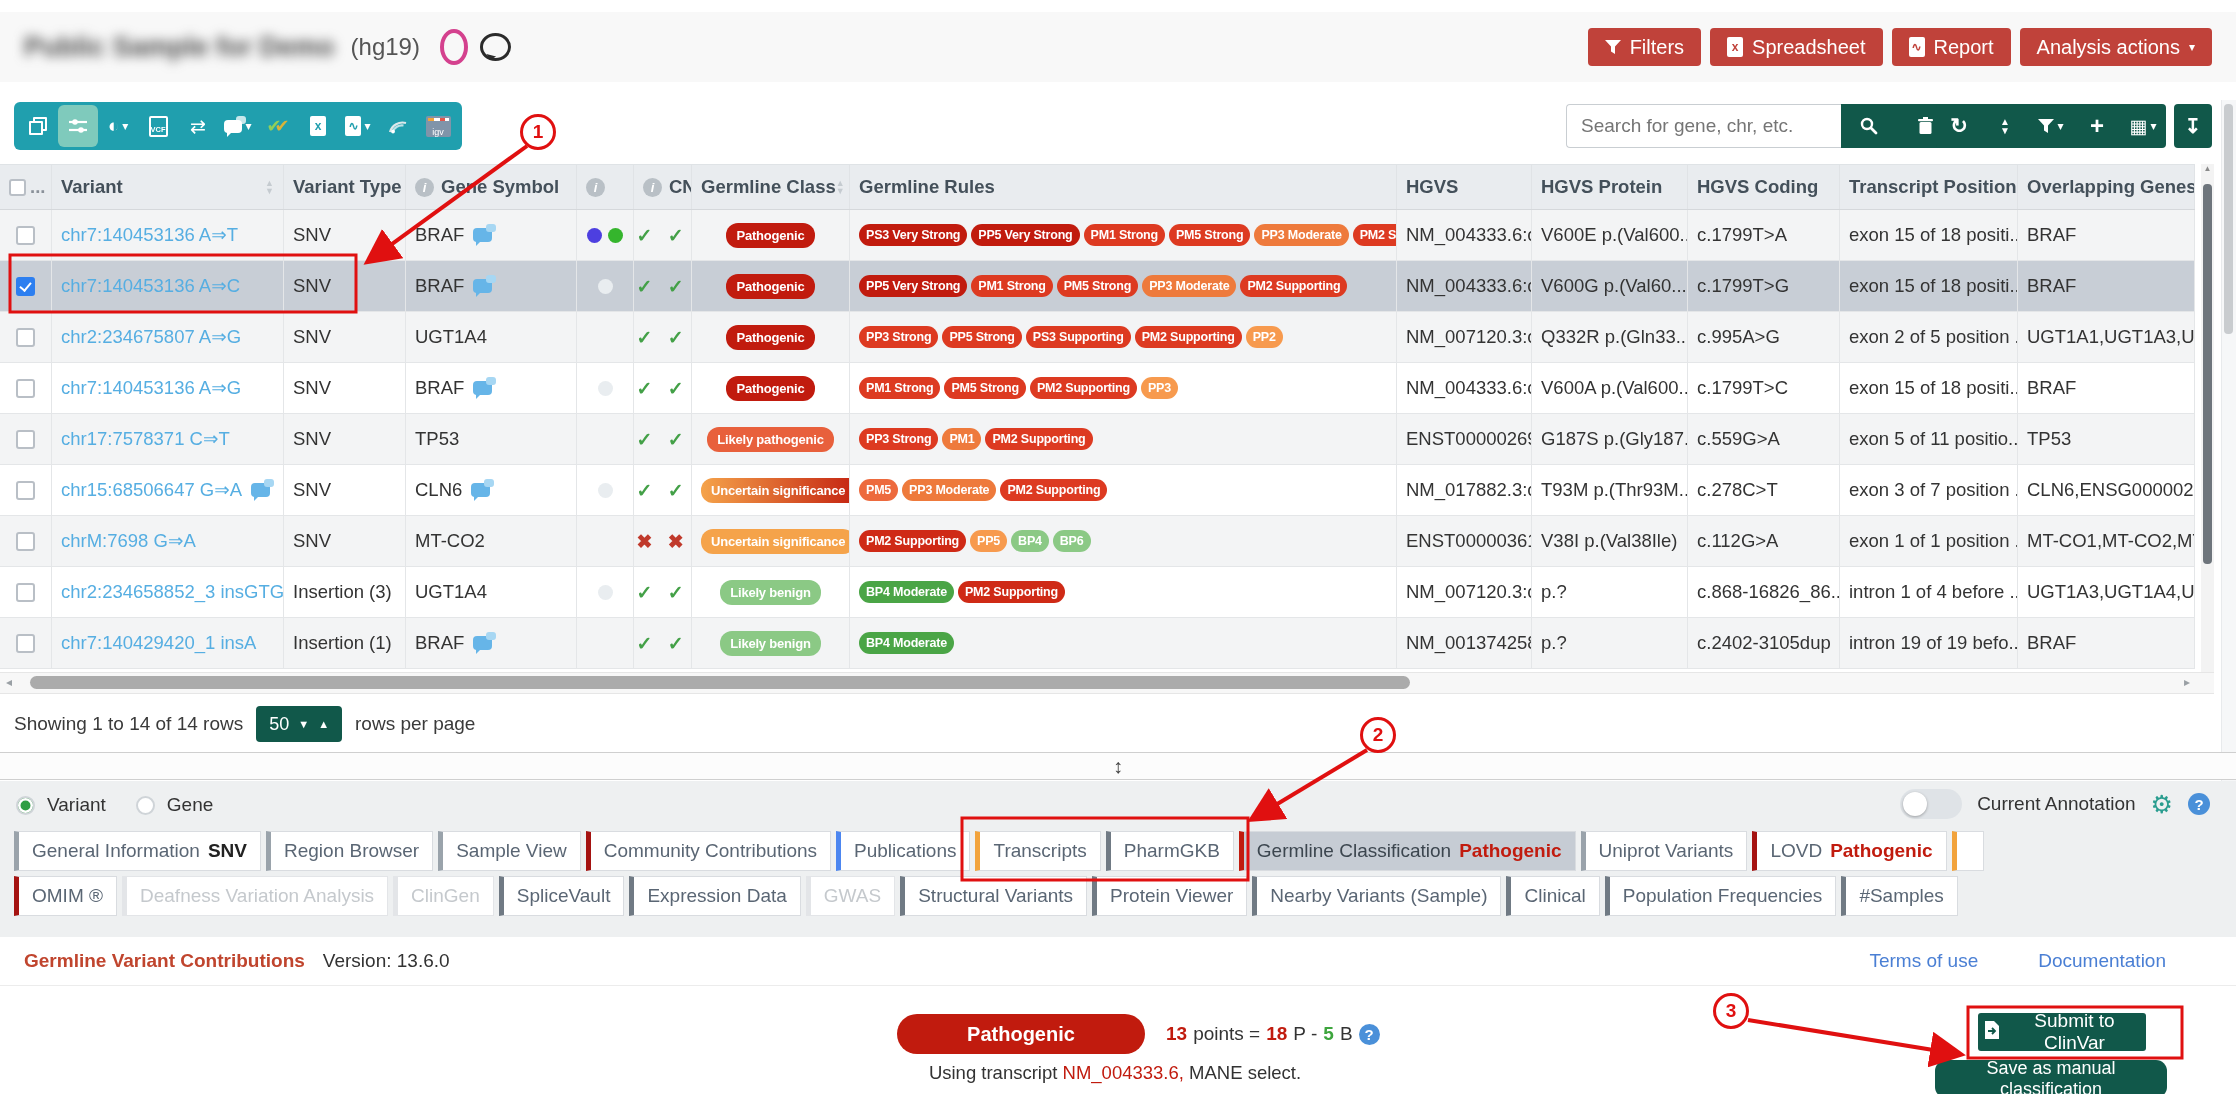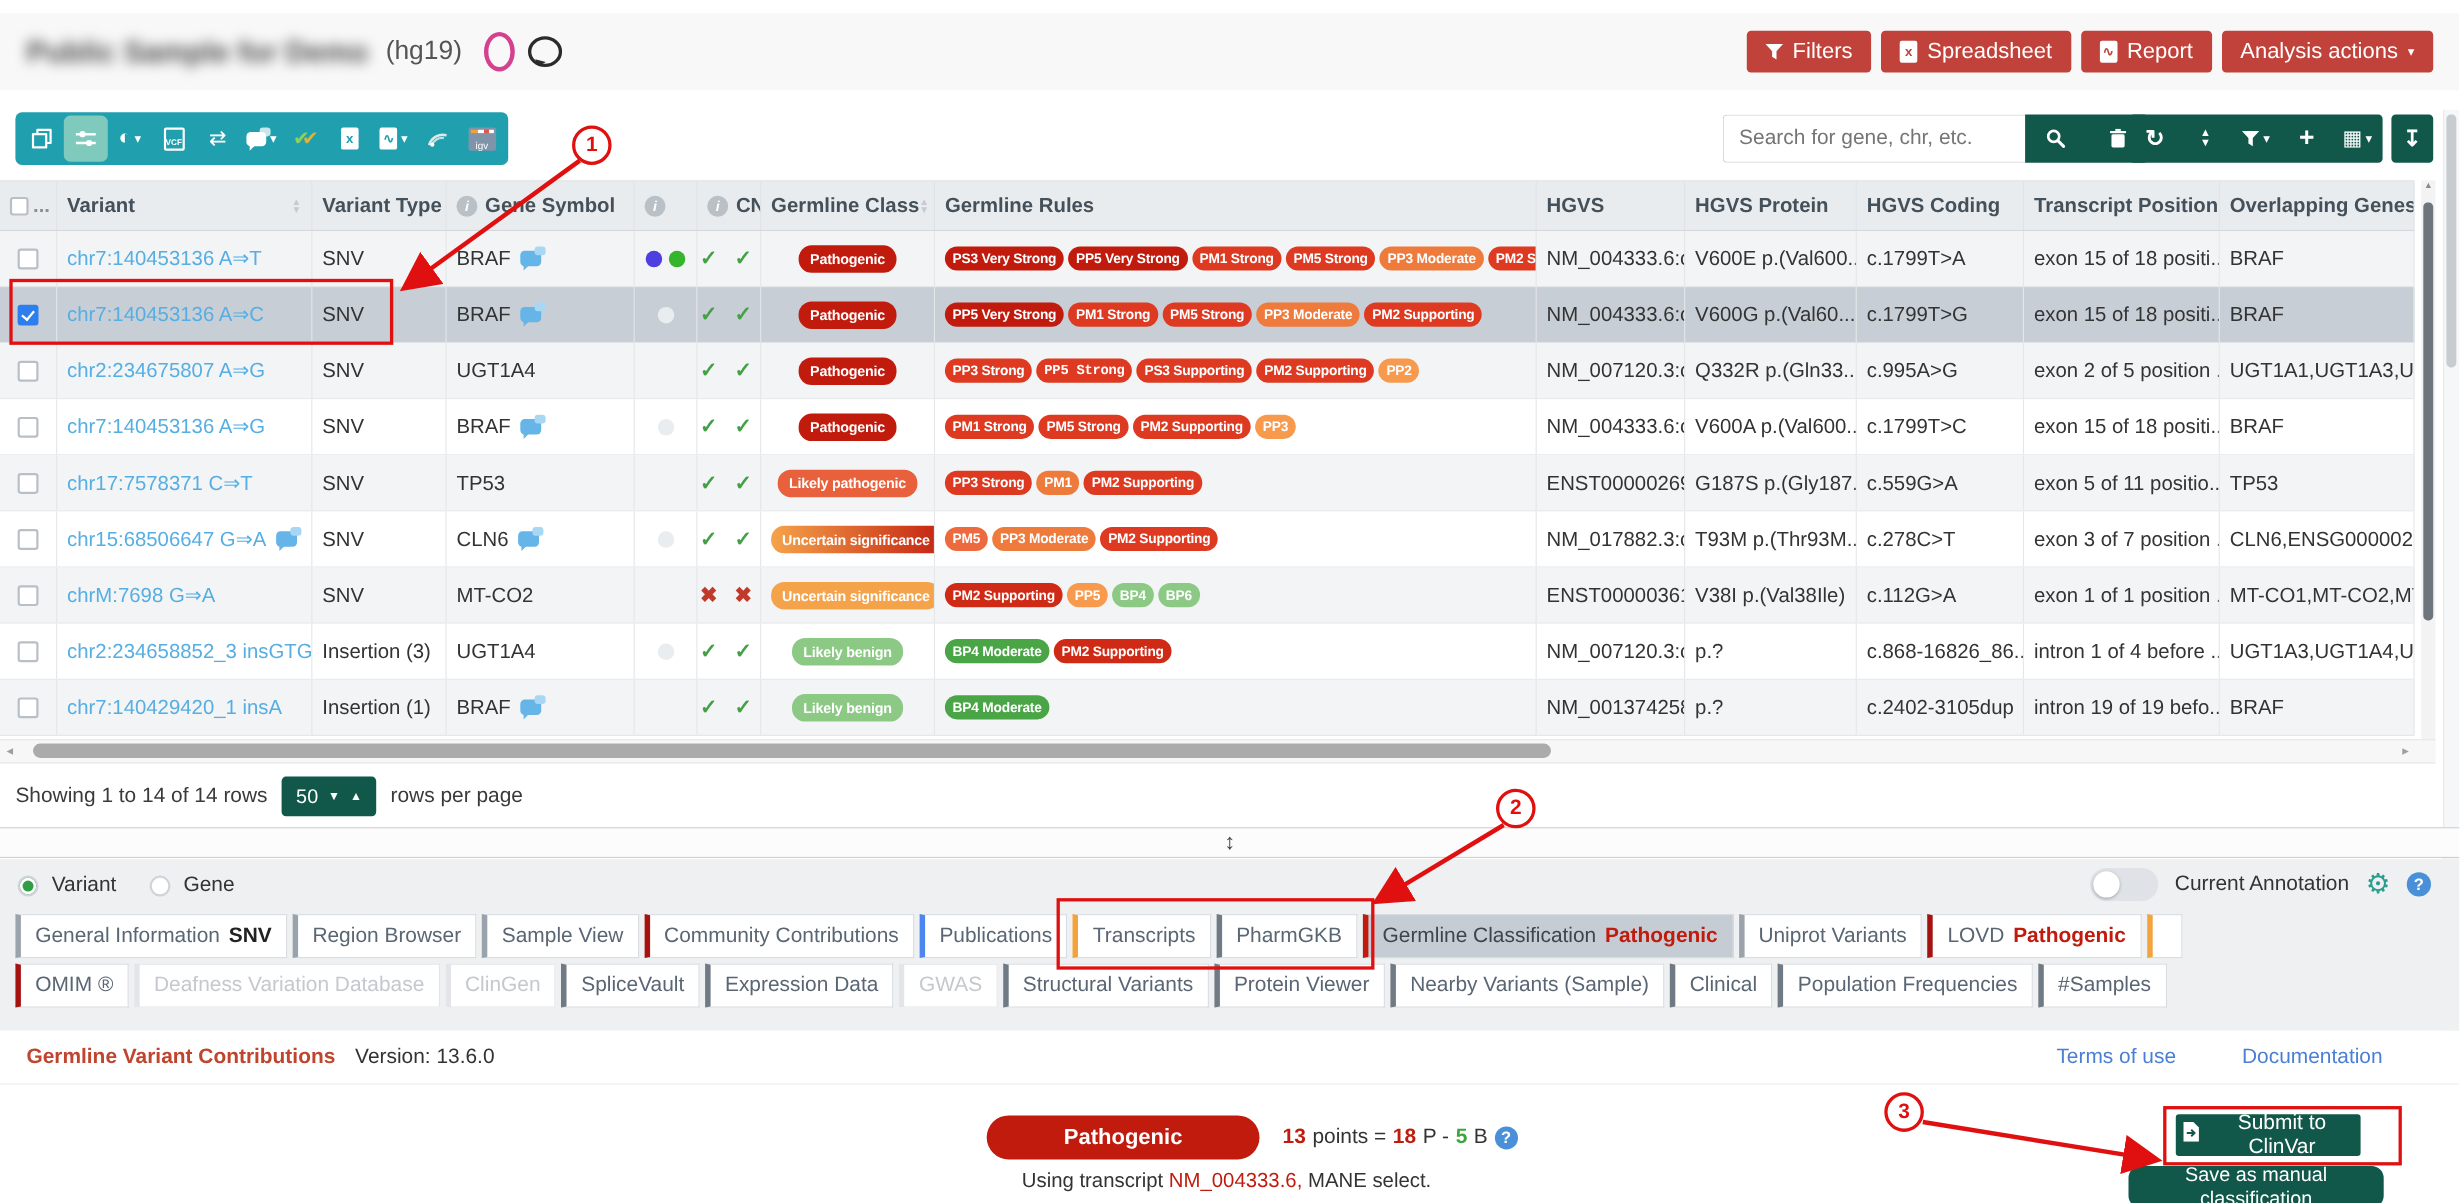--- a/index.html
+++ b/index.html
@@ -471,21 +471,21 @@
           </div>
           <div class="td center"></div>
           <div class="td center">
             <span class="checks">✓ ✓</span>
           </div>
           <div class="td">
             <span class="badge classb" style="background: rgb(193, 27, 14);">Pathogenic</span>
           </div>
           <div class="td">
             <span class="badge" style="background: rgb(221, 58, 33);">PP3 Strong</span>
-            <span class="badge" style="background: rgb(221, 58, 33); font-family: Liberation Mono, monospace;">PP5 Strong</span>
+            <span class="badge" style="background: rgb(221, 58, 33);">PP5 Strong</span>
             <span class="badge" style="background: rgb(221, 58, 33);">PS3 Supporting</span>
             <span class="badge" style="background: rgb(221, 58, 33);">PM2 Supporting</span>
             <span class="badge" style="background: rgb(247, 154, 78);">PP2</span>
           </div>
           <div class="td">
             <span>NM_007120.3:c....</span>
           </div>
           <div class="td">
             <span>Q332R p.(Gln33...</span>
           </div>
@@ -829,21 +829,21 @@
           <span>LOVD</span>
           <b style="color: rgb(193, 27, 14);">Pathogenic</b>
         </div>
         <div class="tab" style="border-left-color: rgb(242, 163, 60);"></div>
       </div>
     <div class="tabsrow r2" id="tabsrow2">
         <div class="tab" style="border-left-color: rgb(165, 19, 17);">
           <span>OMIM ®</span>
         </div>
         <div class="tab disabled">
-          <span>Deafness Variation Database</span>
+          <span>Deafness Variation Analysis</span>
         </div>
         <div class="tab disabled">
           <span>ClinGen</span>
         </div>
         <div class="tab" style="border-left-color: rgb(112, 122, 132);">
           <span>SpliceVault</span>
         </div>
         <div class="tab" style="border-left-color: rgb(112, 122, 132);">
           <span>Expression Data</span>
         </div>

